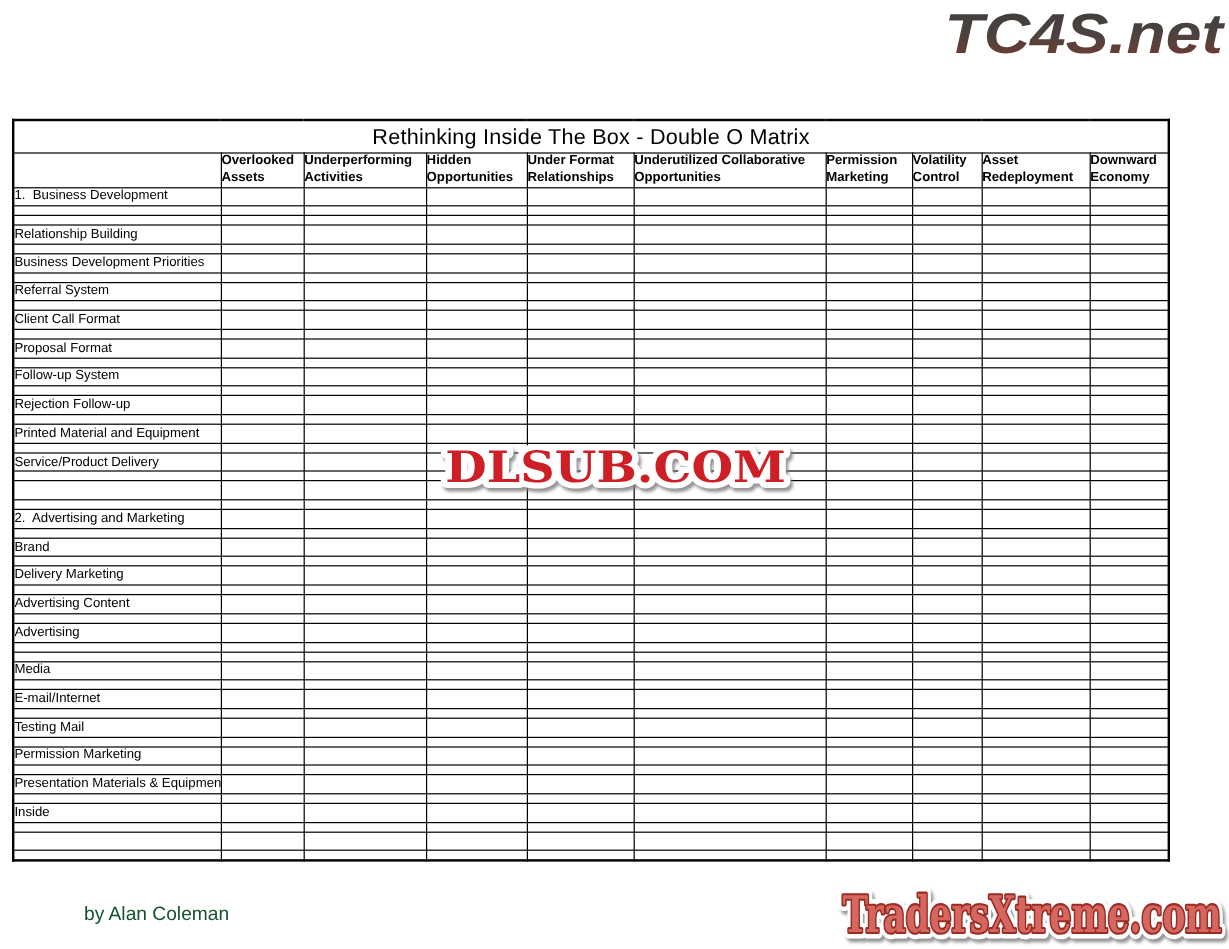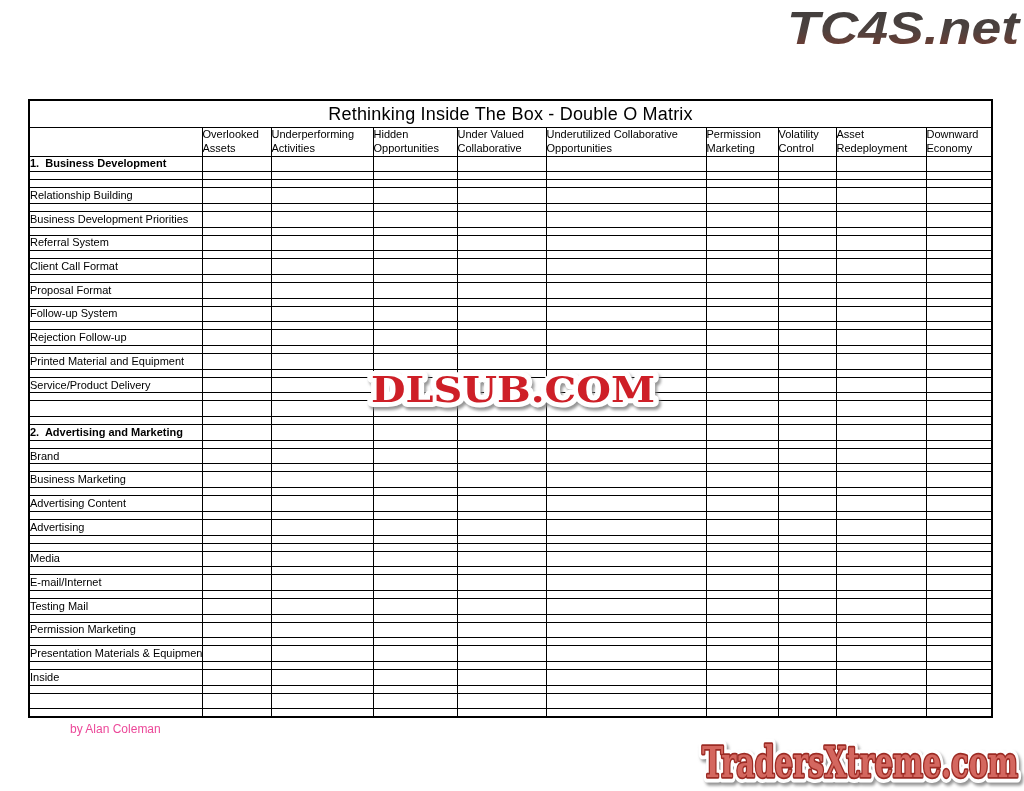--- a/index.html
+++ b/index.html
@@ -7,53 +7,53 @@
     width:1024px; height:791px; position:relative; overflow:hidden;
     background:#ffffff;
     font-family:"Liberation Sans", sans-serif;
     color:#000;
   }
 
   
   .tc4s-wrap { position:absolute; top:2px; left:782px; width:242px; height:54px;font-style:italic; }
 
   
-  .matrix-wrap { position:absolute; top:99px; left:28px; }
+  .matrix-wrap { position:absolute; top:99px; left:10px; }
   table.matrix {
     border-collapse:collapse; table-layout:fixed; width:963px;
     border:2px solid #000;
   }
   table.matrix td {
     border:1px solid #000; padding:0; overflow:hidden;
   }
   td.title-cell {
     height:26px; text-align:center; vertical-align:middle;
     font-size:18px; letter-spacing:0.2px;
   }
   td.hdr {
-    font-weight:normal; font-size:11px; line-height:1.25;
+    font-weight:bold; font-size:11px; line-height:1.25;
     vertical-align:top; padding:1px 2px 0 2px; height:27px;
   }
   tr.tall { height:15.7px; }
   tr.short { height:8px; }
   td.label {
     font-size:11px; line-height:1; vertical-align:middle;
     padding:0 1px 0 2px; white-space:nowrap;
   }
-  td.label.bold { font-weight:bold; }
+  td.label.bold { font-weight:normal; }
 
   
   .dlsub-wrap { position:absolute; top:362px; left:354px; width:318px; height:54px; }
   .tx-wrap { position:absolute; top:735px; left:694px; width:332px; height:56px; }
   .wm-shadow { filter: drop-shadow(2px 3px 1.5px rgba(130,130,130,0.85)); }
 
   
   .byline {
-    position:absolute; top:722px; left:70px;
-    font-size:12px; color:#ec4899;
+    position:absolute; top:754px; left:70px;
+    font-size:16px; color:#14532d;
   }
 </style>
 </head>
 <body>
 
 <div class="tc4s-wrap">
   <svg width="242" height="54" viewBox="0 0 242 54">
     <defs>
       <linearGradient id="tcgrad" x1="0" y1="0" x2="0" y2="1">
         <stop offset="0%" stop-color="#3d3d3d"></stop>
@@ -82,21 +82,21 @@
     <tbody>
       <tr>
         <td class="title-cell" colspan="10">Rethinking Inside The Box - Double O Matrix</td>
       </tr>
       <tr id="header-row">
         <td class="hdr"></td>
 
       <td class="hdr">Overlooked Assets</td>
           <td class="hdr">Underperforming Activities</td>
           <td class="hdr">Hidden Opportunities</td>
-          <td class="hdr">Under Valued Collaborative</td>
+          <td class="hdr">Under Format Relationships</td>
           <td class="hdr">Underutilized Collaborative Opportunities</td>
           <td class="hdr">Permission Marketing</td>
           <td class="hdr">Volatility Control</td>
           <td class="hdr">Asset Redeployment</td>
           <td class="hdr">Downward Economy</td>
         </tr>
 
     <tr class="tall">
           <td class="label bold">1.&nbsp; Business Development</td>
           <td></td>
@@ -415,21 +415,21 @@
           <td></td>
           <td></td>
           <td></td>
           <td></td>
           <td></td>
           <td></td>
           <td></td>
           <td></td>
         </tr>
         <tr class="tall">
-          <td class="label">Business Marketing</td>
+          <td class="label">Delivery Marketing</td>
           <td></td>
           <td></td>
           <td></td>
           <td></td>
           <td></td>
           <td></td>
           <td></td>
           <td></td>
           <td></td>
         </tr>

